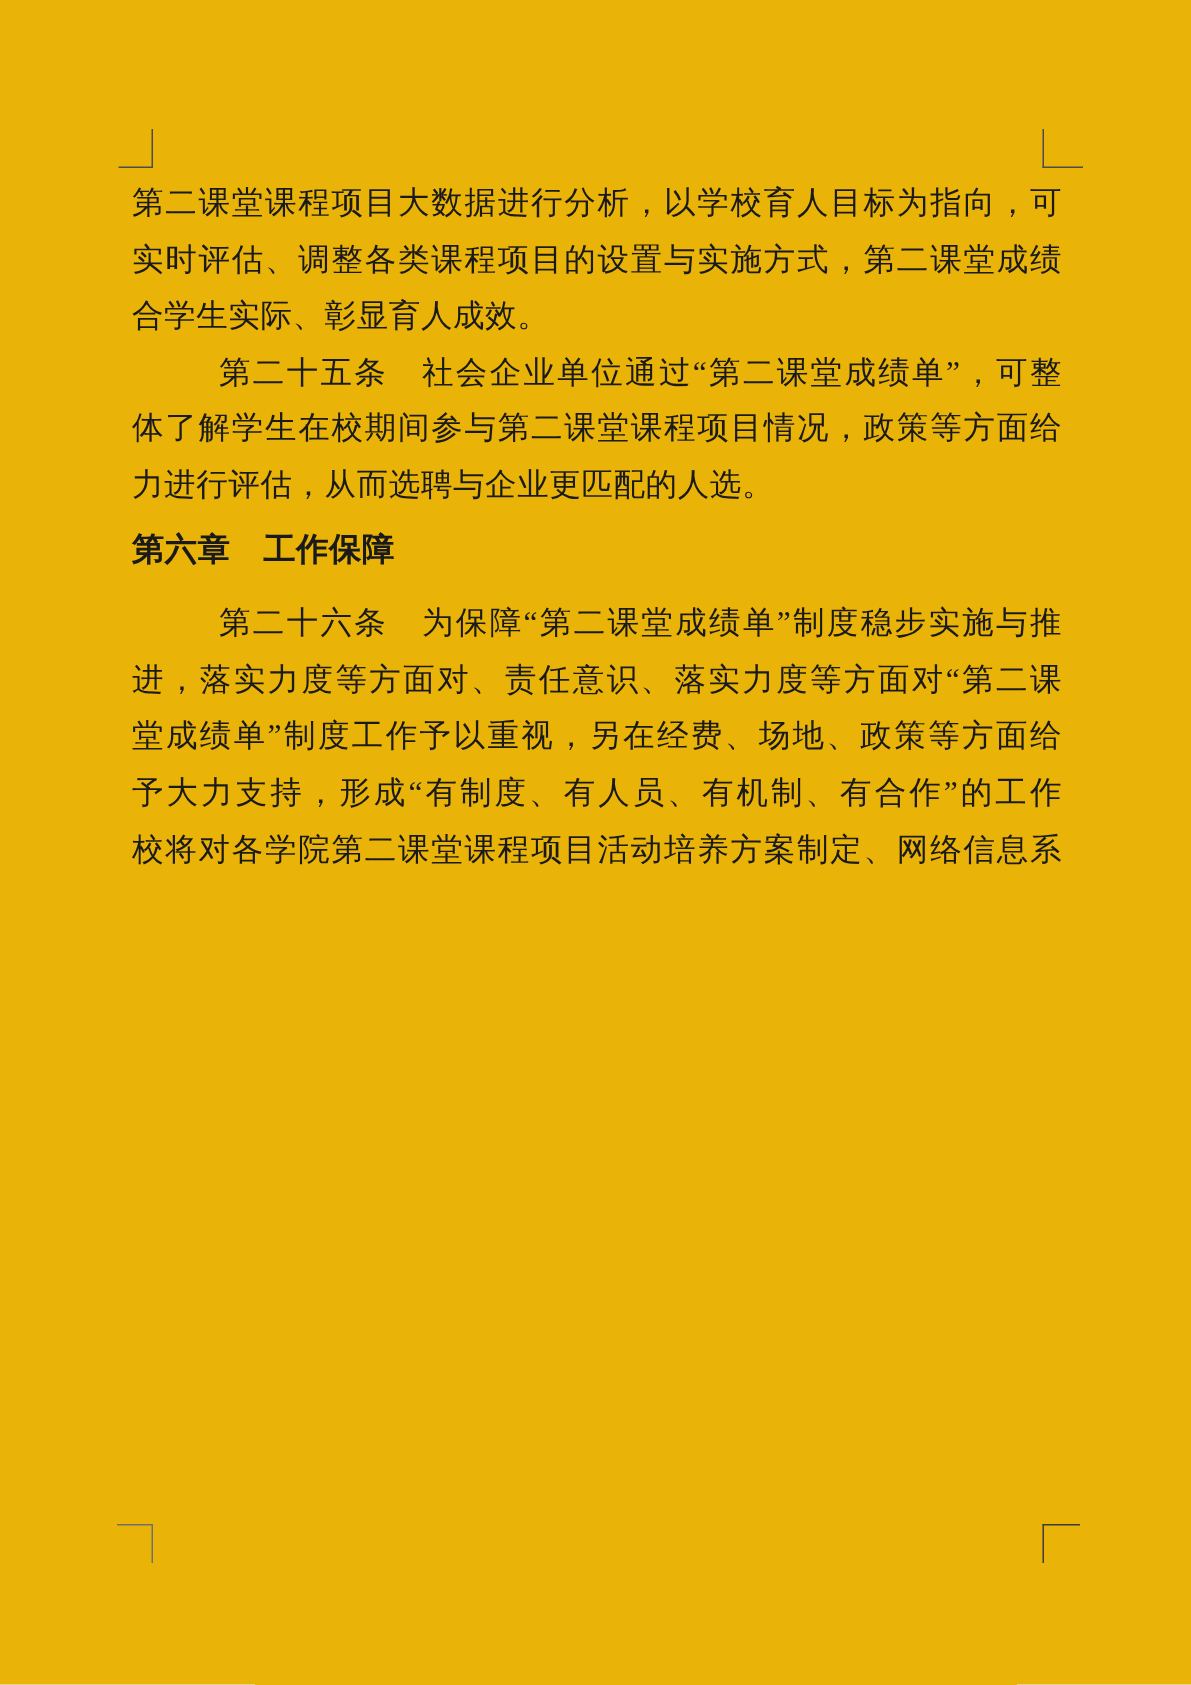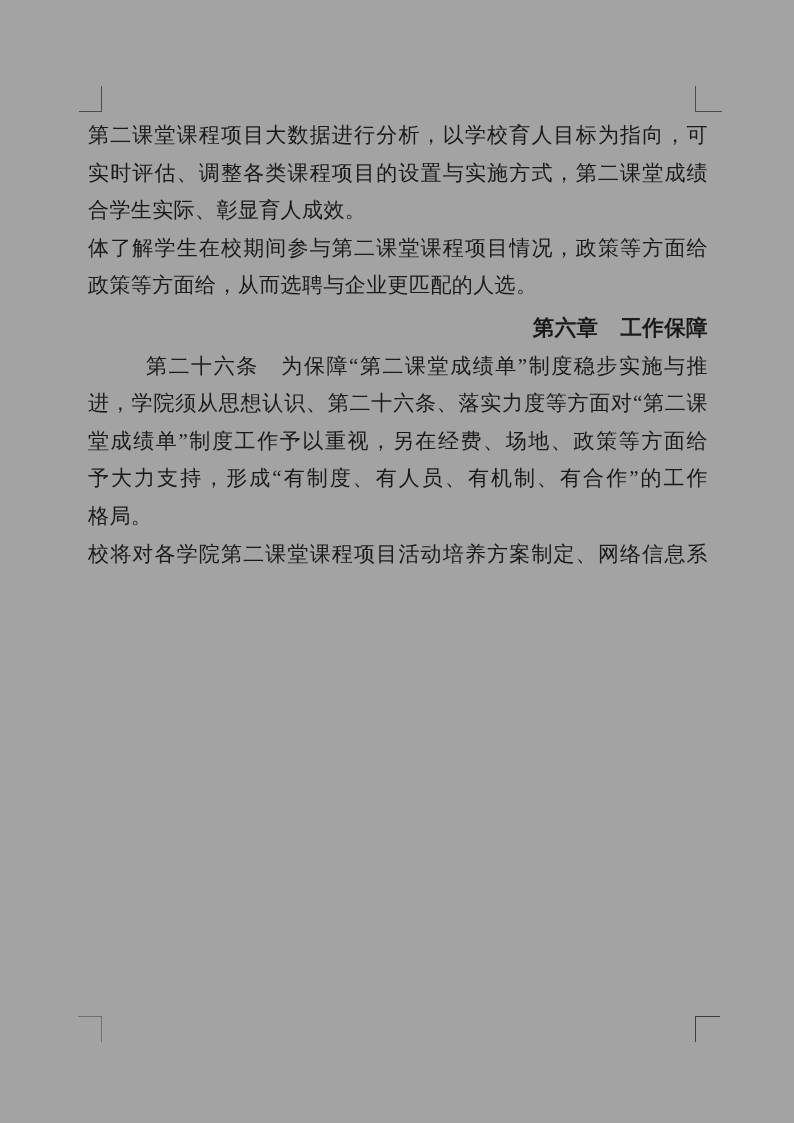--- a/index.html
+++ b/index.html
@@ -2,21 +2,21 @@
 <html><head>
 <meta charset="utf-8">
 <style>
   * { margin: 0; padding: 0; box-sizing: border-box; }
   html, body { background: #e8e8e8; }
   .page {
     position: relative;
     width: 794px;
     height: 1123px;
     margin: 0 auto;
-    background: #a3a3a3;
+    background: #eab308;
     font-family: "Liberation Serif", "DejaVu Serif", serif;
     color: #1a1a1a;
     overflow: hidden;
   }
   
   .crop { position: absolute; }
   .crop.tl { left: 79px;  top: 86px;   width: 23px; height: 26px; border-right: 1.5px solid #4c4c4c; border-bottom: 1.5px solid #4c4c4c; }
   .crop.tr { left: 695px; top: 86px;   width: 27px; height: 26px; border-left: 1.5px solid #4c4c4c;  border-bottom: 1.5px solid #4c4c4c; }
   .crop.bl { left: 78px;  top: 1016px; width: 24px; height: 26px; border-top: 1.5px solid #707070;   border-right: 1.5px solid #707070; }
   .crop.br { left: 695px; top: 1016px; width: 25px; height: 26px; border-left: 1.5px solid #3c3c3c;  border-top: 1.5px solid #3c3c3c; }
@@ -36,21 +36,22 @@
     text-align-last: justify;
     overflow: hidden;
     white-space: normal;
   }
   .line.end { text-align-last: left; }      
   .line.indent { text-indent: 58px; }       
   .heading {
     height: 37.6px;
     line-height: 37.6px;
     margin-top: 5px;
-    text-align: right;
+    margin-bottom: 12px;
+    text-align: left;
     font-weight: bold;
     font-size: 21.5px;
     letter-spacing: 0.4px;
   }
 </style>
 </head>
 <body>
 
 <div class="page">
 
@@ -58,27 +59,27 @@
   <div class="crop tr"></div>
   <div class="crop bl"></div>
   <div class="crop br"></div>
 
   <div class="textblock">
 
     <div class="line">第二课堂课程项目大数据进行分析，以学校育人目标为指向，可</div>
     <div class="line">实时评估、调整各类课程项目的设置与实施方式，第二课堂成绩单</div>
     <div class="line end">合学生实际、彰显育人成效。</div>
 
+    <div class="line indent">第二十五条　社会企业单位通过“第二课堂成绩单”，可整</div>
     <div class="line">体了解学生在校期间参与第二课堂课程项目情况，政策等方面给</div>
-    <div class="line end">政策等方面给，从而选聘与企业更匹配的人选。</div>
+    <div class="line end">力进行评估，从而选聘与企业更匹配的人选。</div>
 
     <div class="heading">第六章　工作保障</div>
 
     <div class="line indent">第二十六条　为保障“第二课堂成绩单”制度稳步实施与推</div>
-    <div class="line">进，学院须从思想认识、第二十六条、落实力度等方面对“第二课</div>
+    <div class="line">进，落实力度等方面对、责任意识、落实力度等方面对“第二课</div>
     <div class="line">堂成绩单”制度工作予以重视，另在经费、场地、政策等方面给</div>
     <div class="line">予大力支持，形成“有制度、有人员、有机制、有合作”的工作</div>
-    <div class="line end">格局。</div>
 
     <div class="line">校将对各学院第二课堂课程项目活动培养方案制定、网络信息系</div>
 
   </div>
 </div>
 
 </body></html>

